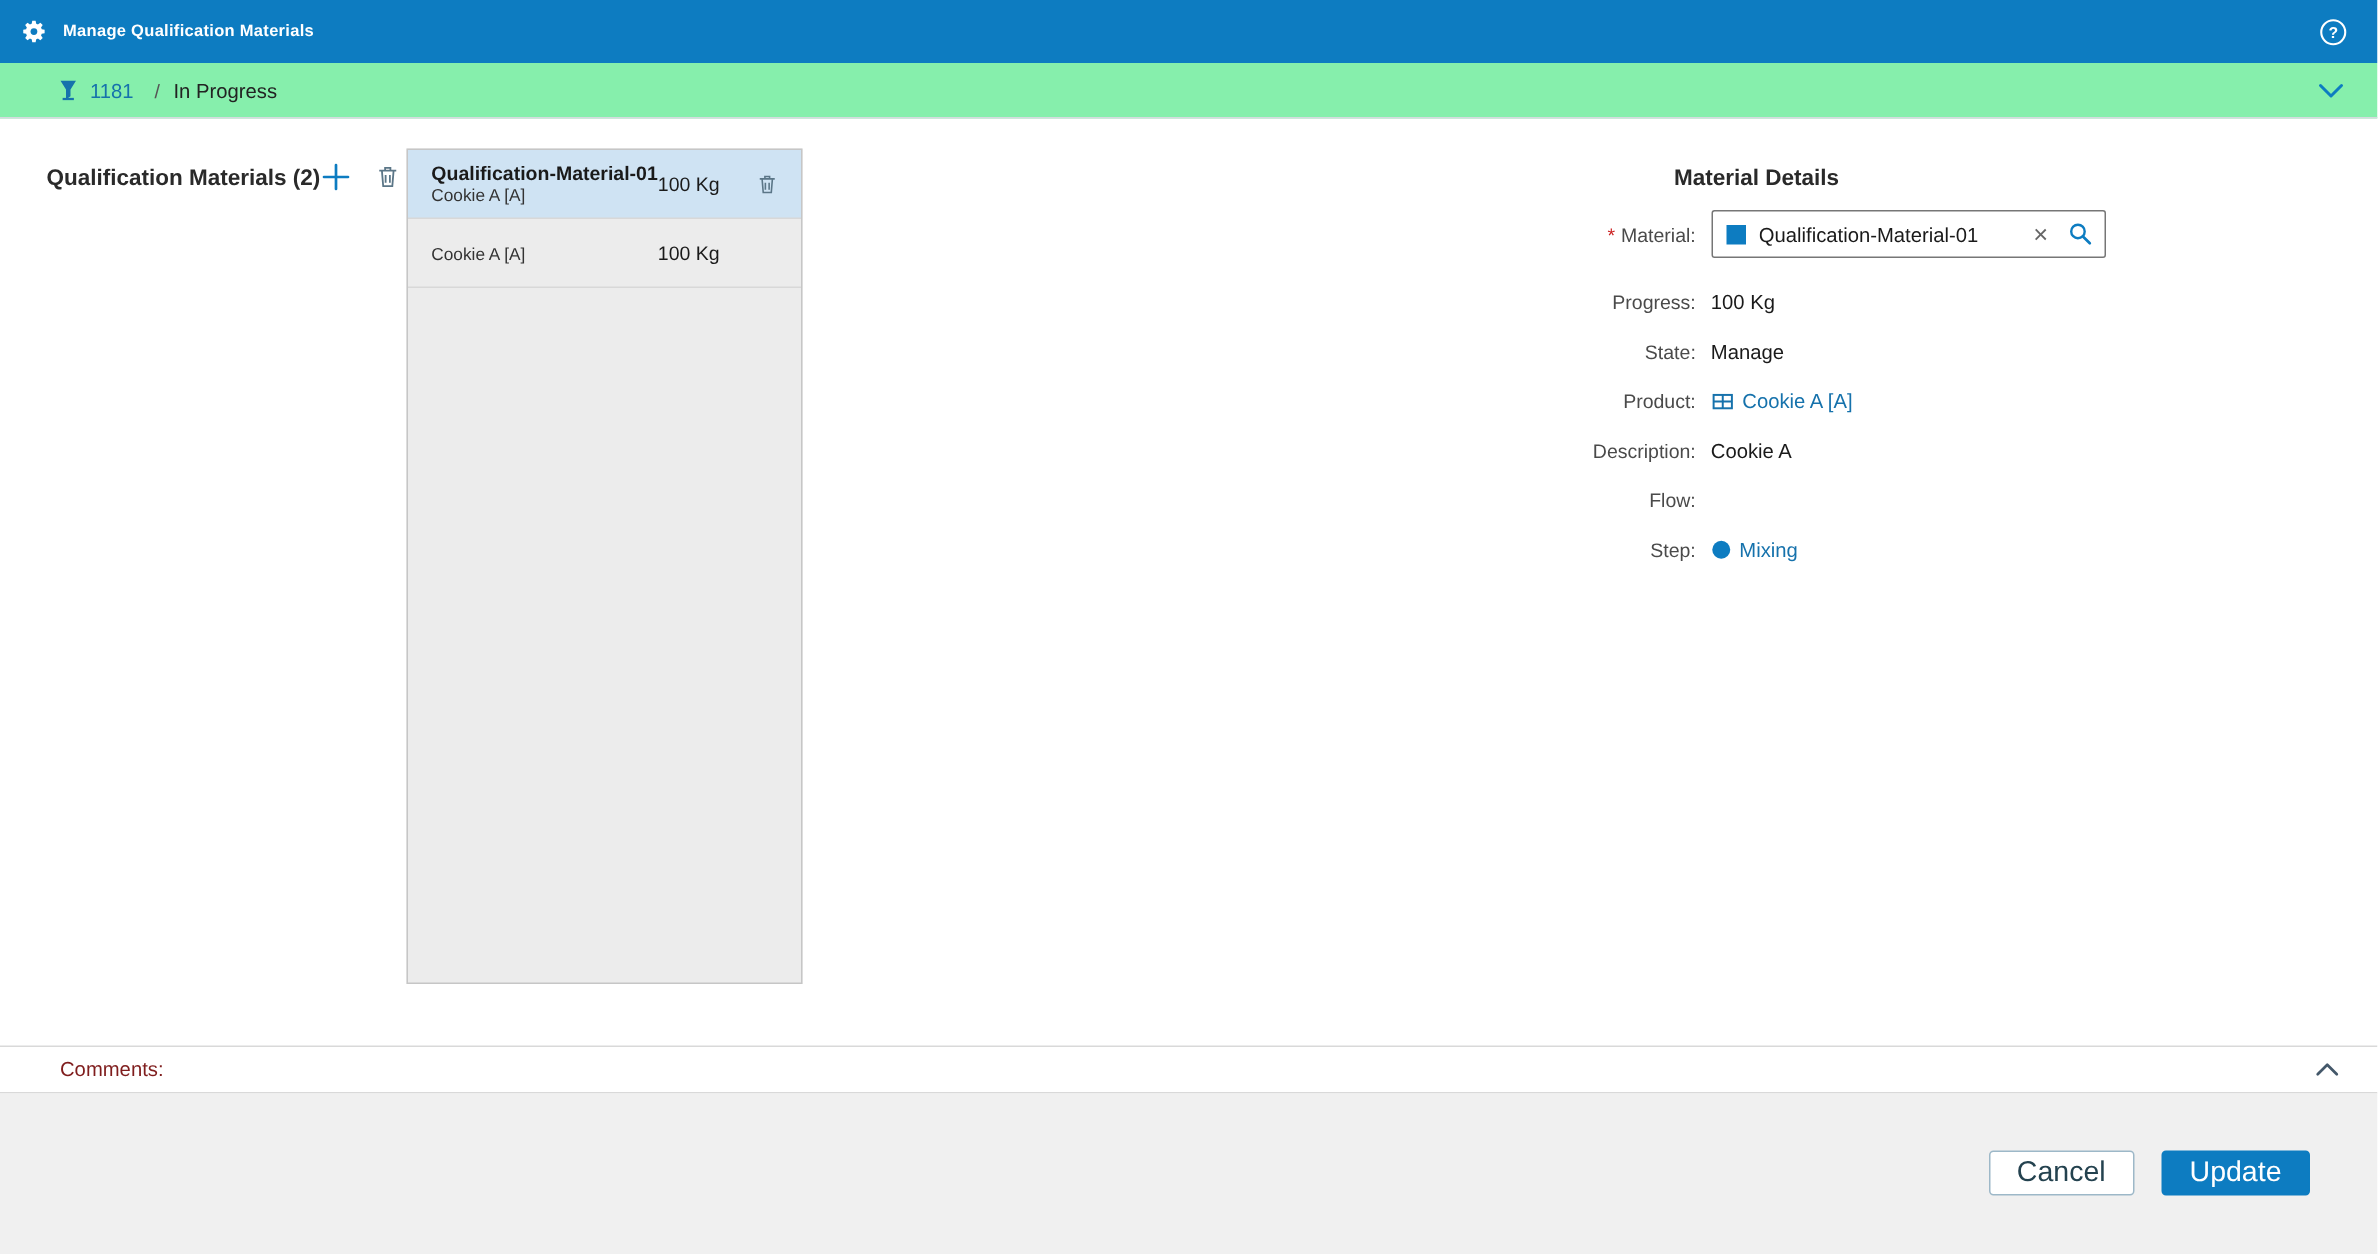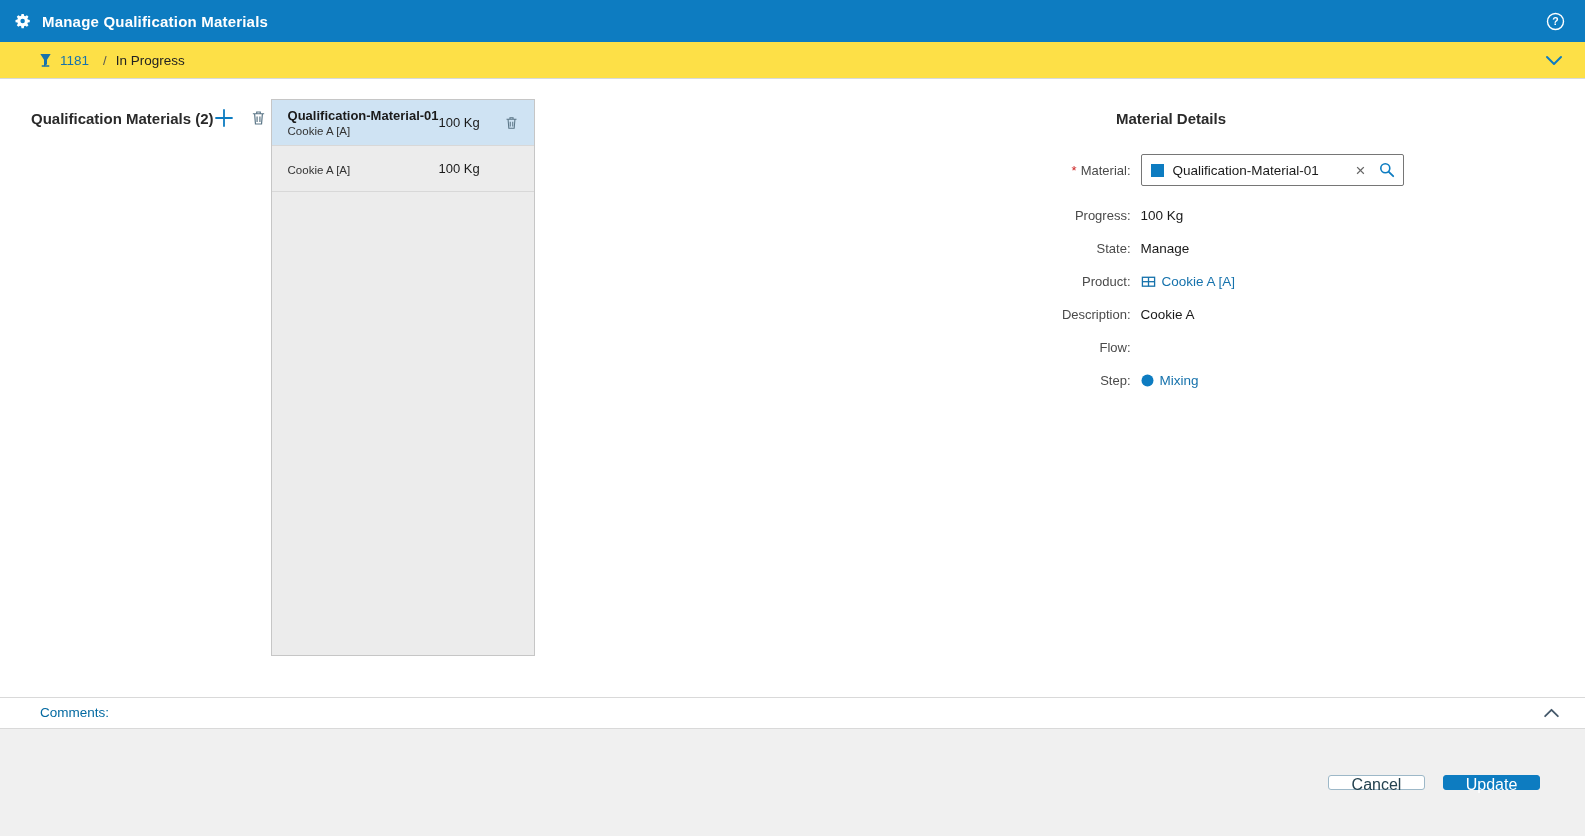--- a/index.html
+++ b/index.html
@@ -17,29 +17,29 @@
     font-family:"Liberation Sans","DejaVu Sans",sans-serif;
     font-size:13px;color:#1a1a1a;background:#fff;
   }
   .app{display:flex;flex-direction:column;width:100%;height:100%;}
 
   
   .topbar{
     height:42px;flex:0 0 42px;background:var(--header-bg);
     display:flex;align-items:center;padding:0 14px;color:#fff;
   }
-  .topbar .title{font-size:15px;font-weight:600;margin-left:10px;letter-spacing:.2px;}
+  .topbar .title{font-size:11px;font-weight:600;margin-left:10px;letter-spacing:.2px;}
   .topbar .spacer{flex:1;}
   .icon{display:inline-flex;align-items:center;justify-content:center;line-height:0;}
   .help{margin-right:6px;cursor:pointer;}
 
   
   .crumbbar{
     height:37px;flex:0 0 37px;display:flex;align-items:center;
-    padding:0 22px 0 38px;border-bottom:1px solid #d5dade;background:#fde047;
+    padding:0 22px 0 38px;border-bottom:1px solid #d5dade;background:#86efac;
   }
   .crumbbar .lot-link{color:var(--link);text-decoration:none;font-size:13.5px;margin-left:7px;cursor:pointer;}
   .crumbbar .sep{color:#555;margin:0 9px 0 14px;font-size:13px;}
   .crumbbar .status{color:#222;font-size:13.5px;}
   .crumbbar .spacer{flex:1;}
   .chevron-btn{cursor:pointer;}
 
   
   .content{flex:1 1 auto;display:flex;padding:20px 45px 0 31px;overflow:hidden;}
   .left-panel{width:734px;flex:0 0 734px;display:flex;flex-direction:row;}
@@ -60,21 +60,21 @@
   .item-text{flex:1;min-width:0;}
   .item-name{font-weight:700;font-size:13px;color:#1a1a1a;}
   .item-sub{font-size:11.5px;color:#333;margin-top:2px;}
   .item-qty{font-size:13px;color:#1a1a1a;white-space:nowrap;padding-right:10px;}
   .item-delete{width:44px;flex:0 0 44px;display:flex;justify-content:center;align-items:center;}
   .item-delete .icon{cursor:pointer;}
 
   
   .details-panel{flex:1;margin-left:37px;display:flex;flex-direction:column;align-items:center;}
   .details-panel .panel-title{height:38px;display:flex;align-items:center;}
-  .form{margin-top:16px;}
+  .form{margin-top:2px;}
   .form-row{display:flex;align-items:center;min-height:33px;}
   .form-row.material-row{min-height:34px;margin-bottom:12px;}
   .f-label{
     width:203px;flex:0 0 203px;text-align:right;color:#4a4a4a;
     padding-right:10px;font-size:13px;white-space:nowrap;
   }
   .req{color:var(--required-red);margin-right:4px;font-size:13px;}
   .f-value{flex:1;display:flex;align-items:center;font-size:13.5px;color:#1a1a1a;}
   .link-value{color:var(--link);text-decoration:none;cursor:pointer;margin-left:6px;font-size:13.5px;}
 
@@ -87,33 +87,33 @@
     flex:1;border:none;outline:none;font-family:inherit;font-size:13.5px;
     color:#1a1a1a;margin-left:9px;background:transparent;
   }
   .clear-x{color:#666;font-size:17px;line-height:1;cursor:pointer;padding:0 6px;}
   .search-btn{cursor:pointer;margin-left:8px;}
 
   
   .comments-bar{
     flex:0 0 32px;height:32px;display:flex;align-items:center;
     border-top:1px solid #d9d9d9;border-bottom:1px solid #d9d9d9;
-    padding:0 25px 0 40px;background:#fff;color:#0369a1;font-size:13.5px;cursor:pointer;
+    padding:0 25px 0 40px;background:#fff;color:#7f1d1d;font-size:13.5px;cursor:pointer;
   }
   .comments-bar .spacer{flex:1;}
 
   
   .footer{
     flex:1 0 67px;background:var(--footer-bg);
     display:flex;align-items:center;justify-content:flex-end;
     padding-right:45px;gap:18px;
   }
   .btn{
-    min-width:97px;height:15px;border-radius:3px;font-family:inherit;
-    font-size:16px;cursor:pointer;padding:0 18px;
+    min-width:97px;height:30px;border-radius:3px;font-family:inherit;
+    font-size:19px;cursor:pointer;padding:0 18px;
   }
   .btn-cancel{background:#fff;border:1px solid #9db8c8;color:#24424f;}
   .btn-update{background:var(--accent);border:1px solid var(--accent);color:#fff;text-align:center;}
 </style>
 </head>
 <body>
 
 <div class="app">
 
   <header class="topbar">

